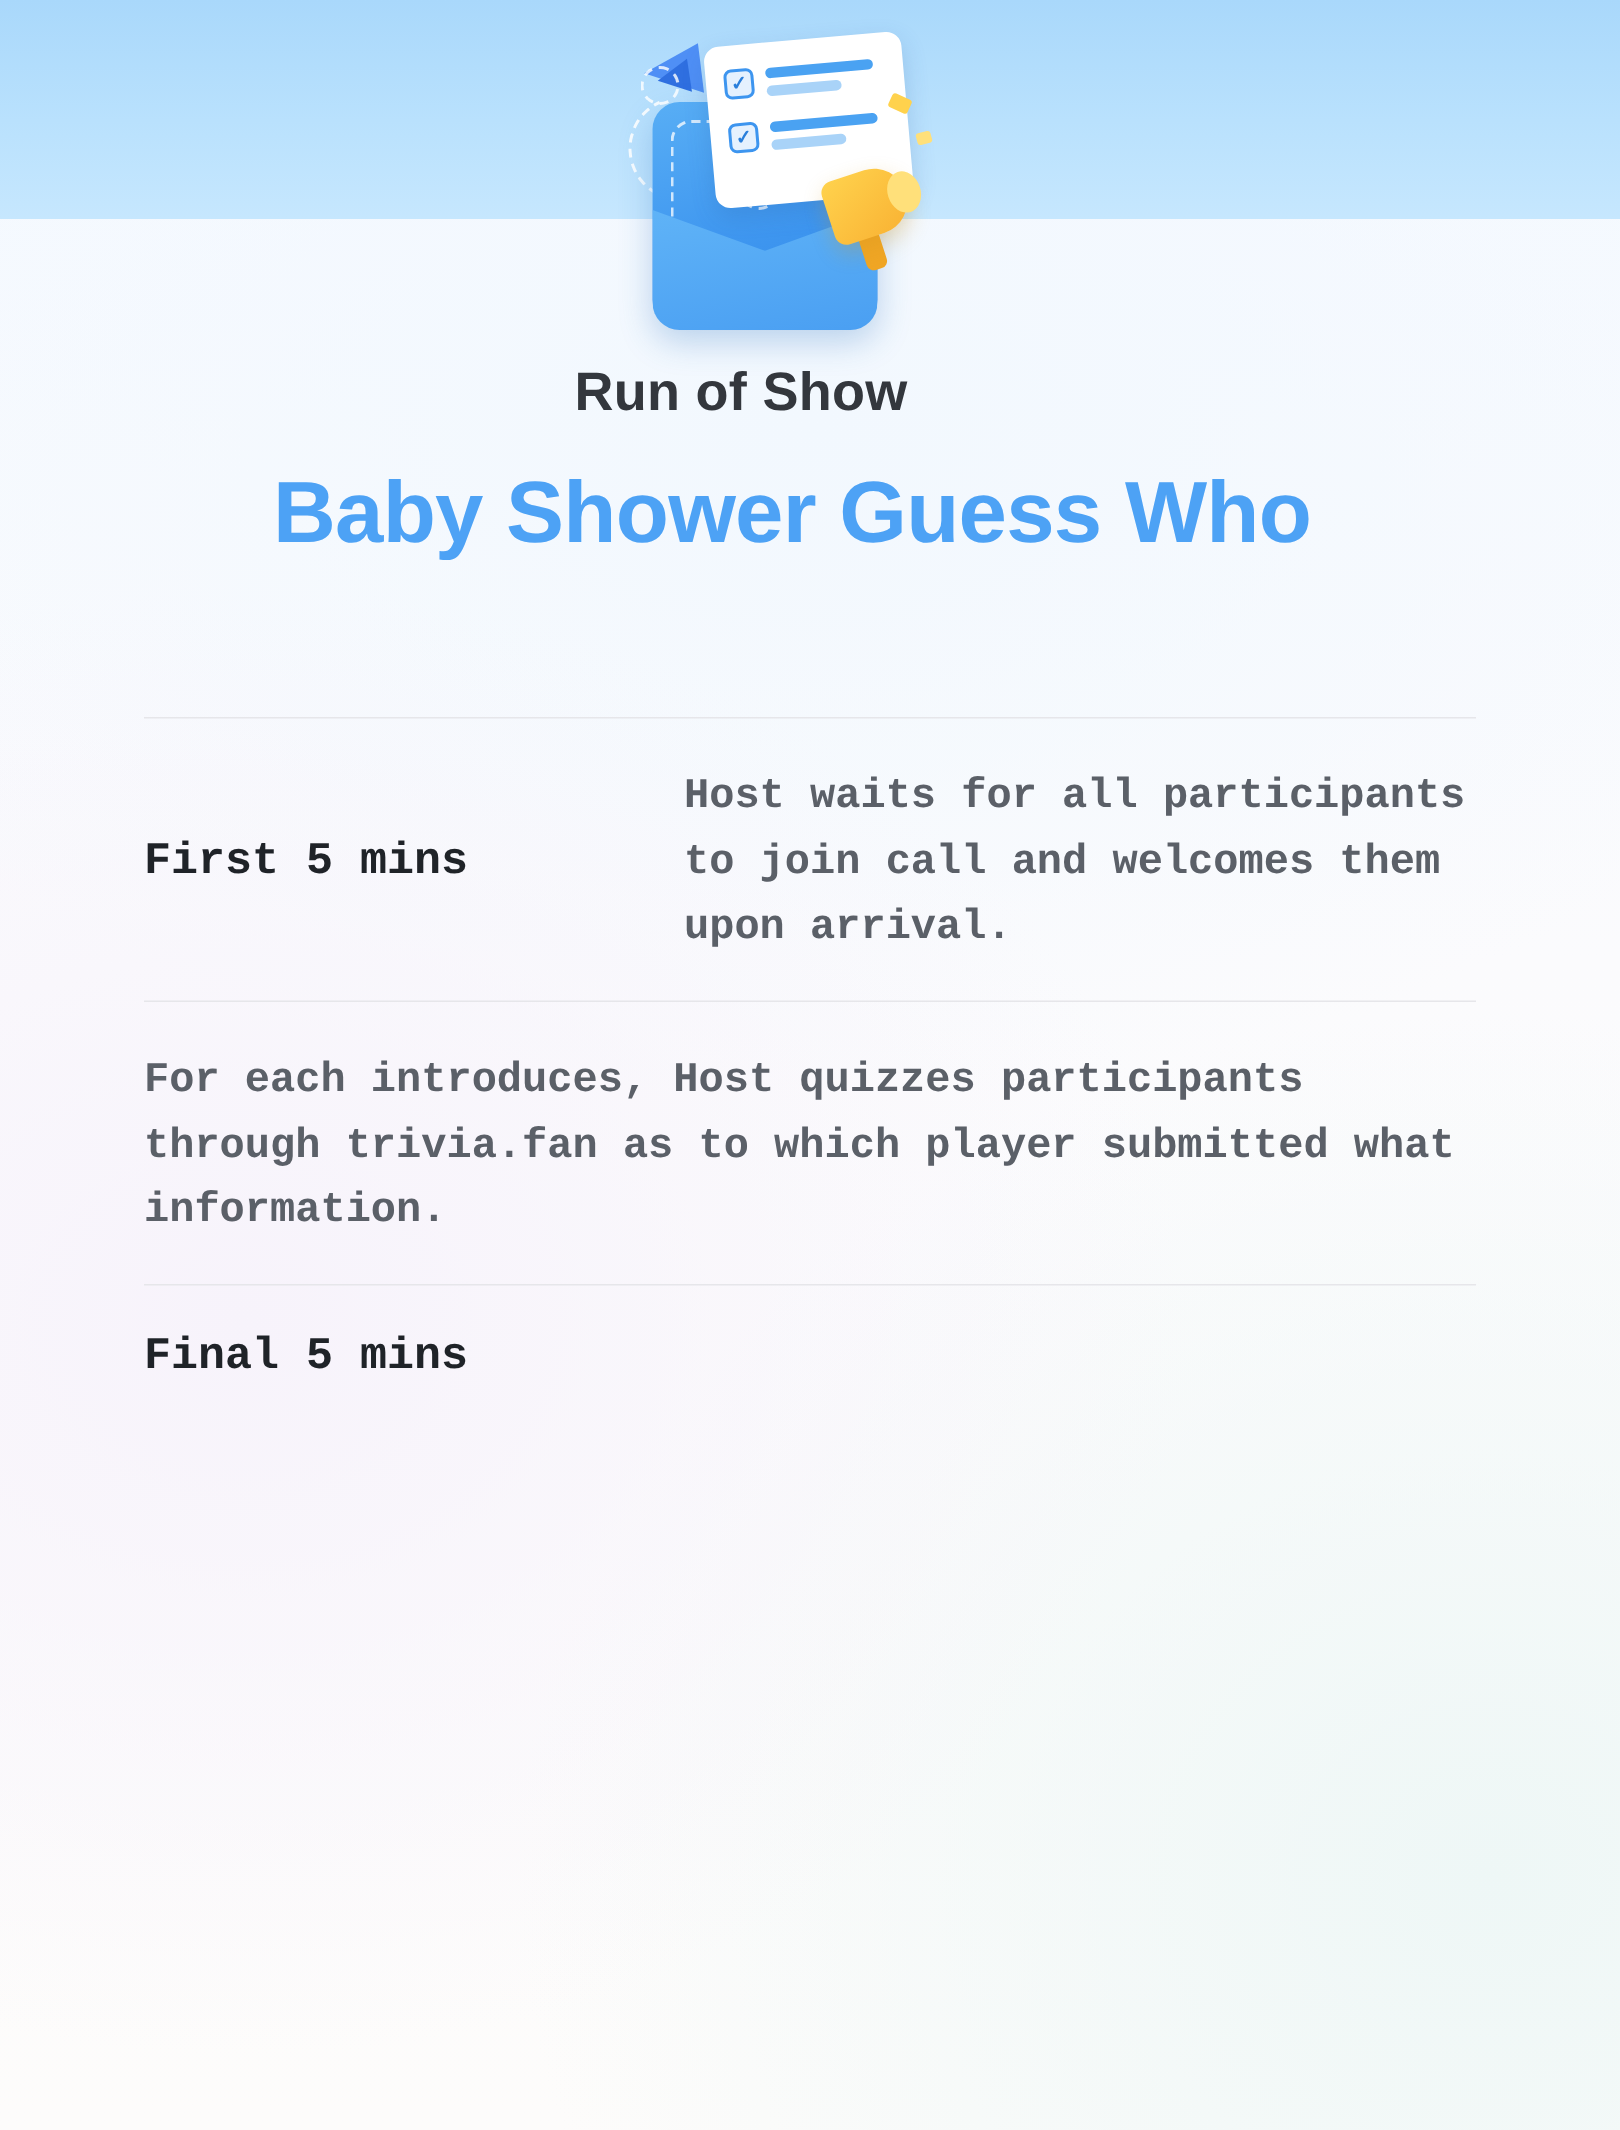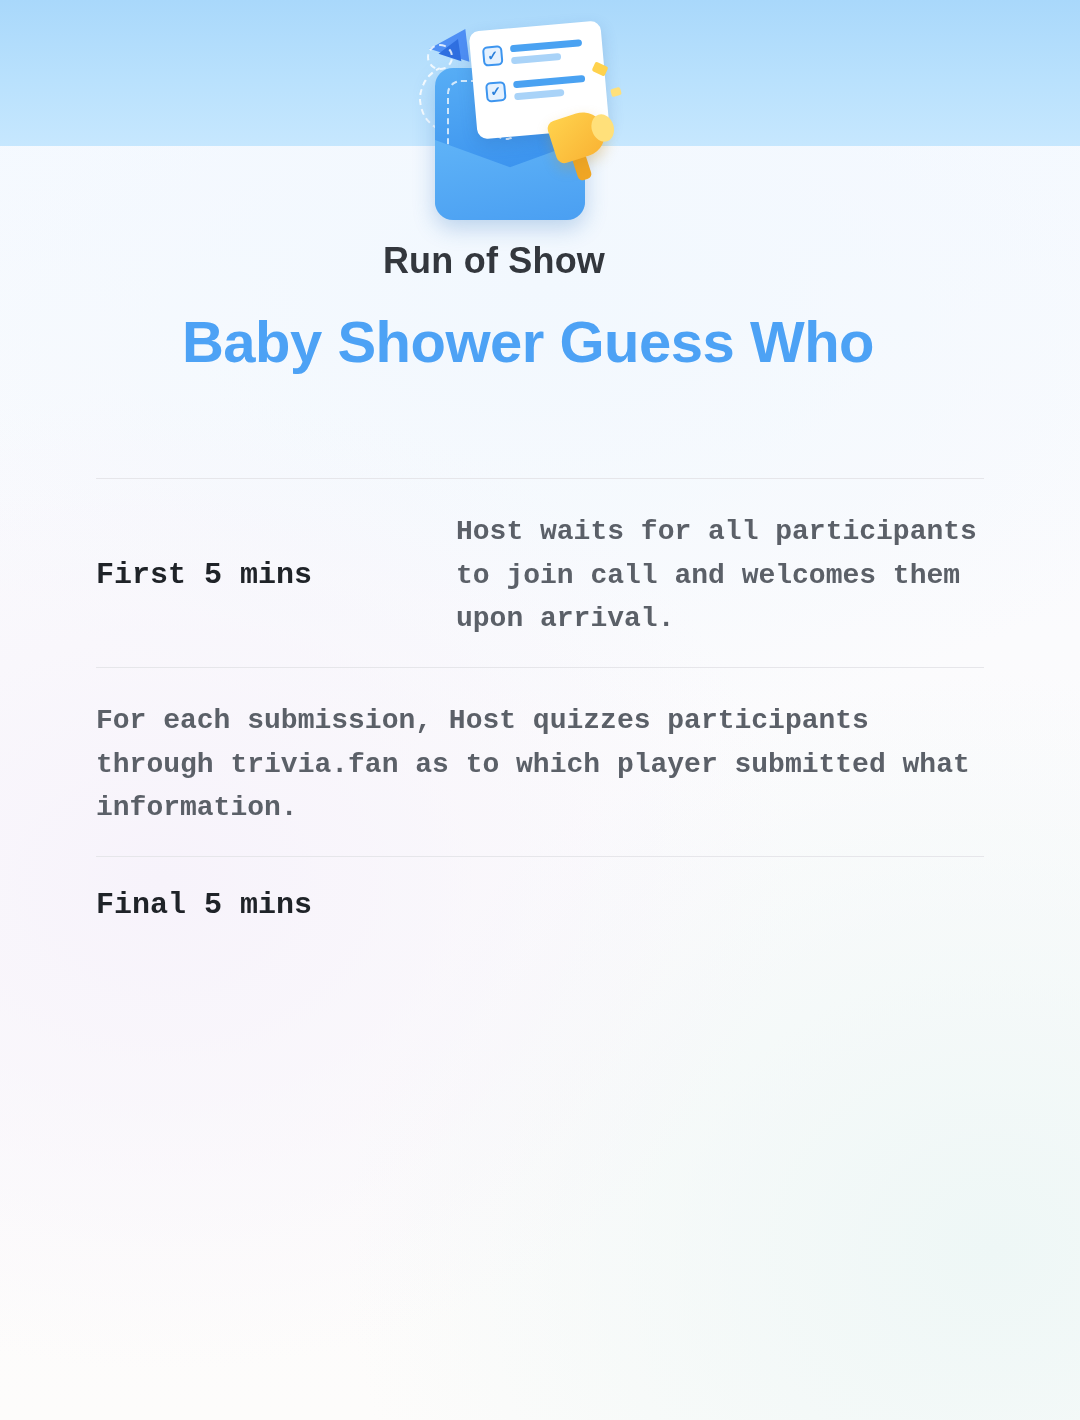--- a/index.html
+++ b/index.html
@@ -280,21 +280,21 @@
 
   <div class="schedule">
 
     <div class="row">
       <div class="row-time">First 5 mins</div>
       <div class="row-desc">Host waits for all participants to join call and welcomes them upon arrival.</div>
     </div>
 
 
     <div class="row">
-      <div class="row-desc">For each submission, Host quizzes participants through trivia.fan as to which player submitted what information.</div>
+      <div class="row-desc">For each introduces, Host quizzes participants through trivia.fan as to which player submitted what information.</div>
     </div>
 
     <div class="row">
       <div class="row-time">Final 5 mins</div>
     </div>
 
   </div>
 </div>
 
 </body></html>

